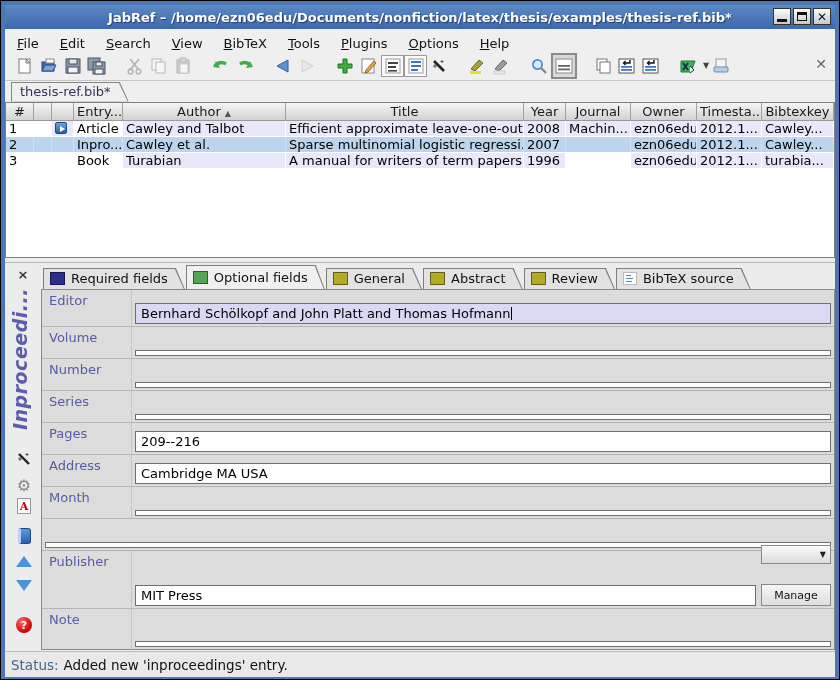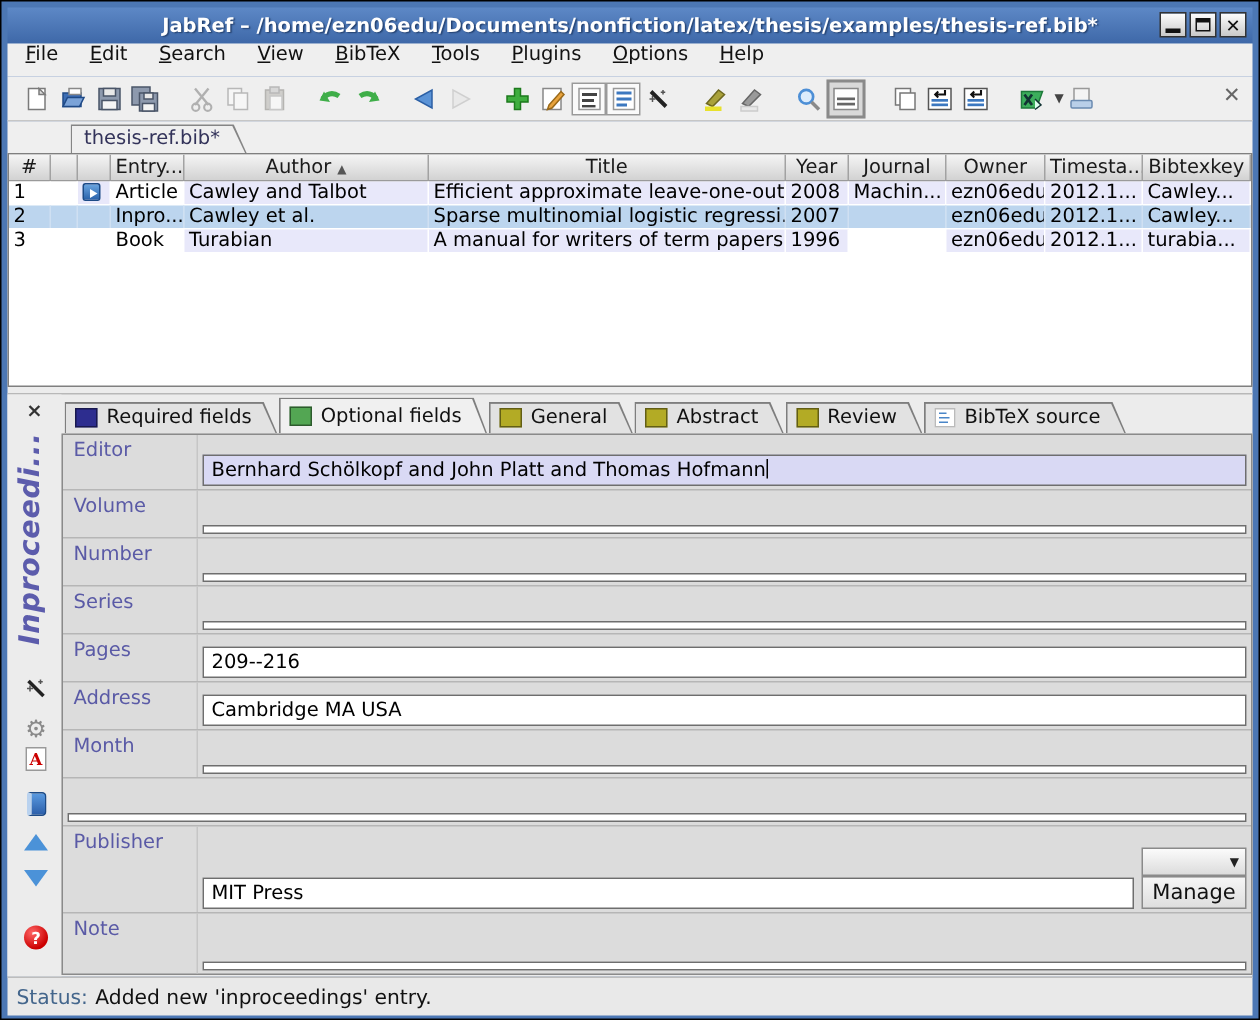--- a/index.html
+++ b/index.html
@@ -12,37 +12,37 @@
             background:linear-gradient(#5d88c6,#3e68a8);display:flex;align-items:center;justify-content:center;}
   .titlebar .ttext{color:#fff;font-weight:bold;font-size:13px;text-shadow:1px 1px 1px #23406e;}
   .winbtns{position:absolute;right:4px;top:3px;display:flex;gap:2px;}
   .wbtn{width:18px;height:17px;background:linear-gradient(#fdfdfd,#c9c9c9);border:1px solid #333;
         display:flex;align-items:center;justify-content:center;color:#111;font-weight:bold;font-size:12px;line-height:1;cursor:default;}
   .wbtn .minbar{width:10px;height:3px;background:#111;margin-top:8px;}
   .wbtn .maxbox{width:10px;height:9px;border:1px solid #111;border-top:3px solid #111;}
 
   
   .menubar{position:absolute;left:4px;top:28px;right:4px;height:22px;background:#efefef;
-           display:flex;align-items:flex-start;gap:21px;padding-left:12px;font-size:13px;color:#111;}
+           display:flex;align-items:flex-end;gap:21px;padding-left:12px;font-size:13px;color:#111;}
   .menu-item{display:inline-block;}
   .menu-item::first-letter{text-decoration:underline;}
 
   .toolbar{position:absolute;left:4px;top:50px;right:4px;height:30px;background:#efefef;
            border-bottom:1px solid #c6c6c6;display:flex;align-items:center;padding-left:8px;}
   .tb{width:24px;height:24px;display:flex;align-items:center;justify-content:center;flex:0 0 auto;}
   .tb.gap{margin-left:14px;}
   .tb.disabled{opacity:.45;filter:grayscale(.9);}
   .tb.boxed{border:1px solid #9a9a9a;background:#fafafa;width:23px;height:22px;}
   .tb.pressed{border:2px solid #8a8a8a;background:#d9d9d9;width:26px;height:26px;}
   .tb svg{display:block;}
   .tb-close{position:absolute;right:12px;top:55px;color:#666;font-size:14px;font-weight:bold;}
   .dropdown-arrow{font-size:8px;color:#444;margin-left:2px;}
 
   
-  .tabstrip{position:absolute;left:4px;top:80px;right:4px;height:21px;background:#efefef;padding-left:36px;}
+  .tabstrip{position:absolute;left:4px;top:80px;right:4px;height:21px;background:#efefef;}
   .tabshape{position:relative;display:inline-block;height:20px;margin-left:6px;}
   .tabshape .shp{position:absolute;inset:0;background:#858585;
                  clip-path:polygon(0 100%,0 0,calc(100% - 9px) 0,100% 100%);}
   .tabshape .shpin{position:absolute;left:1px;top:1px;right:1px;bottom:0;background:#efefef;
                  clip-path:polygon(0 100%,0 0,calc(100% - 9px) 0,100% 100%);}
   .tabshape .tcontent{position:relative;display:flex;align-items:center;gap:5px;height:100%;
                  padding:0 18px 0 9px;font-size:13px;color:#33335a;}
 
   
   .tablewrap{position:absolute;left:4px;top:101px;right:4px;height:156px;background:#fff;border:1px solid #7f7f7f;overflow:hidden;}
@@ -103,22 +103,22 @@
   .frow:last-child{border-bottom:none;flex:1 1 auto;}
   .flabel{width:90px;min-width:90px;padding:3px 7px;color:#5a5aa6;font-size:13px;border-right:1px solid #c6c6c6;}
   .fval{flex:1;padding:2px 3px;display:flex;align-items:flex-end;}
   .finput{flex:1;background:#fff;border:1px solid #6e6e6e;font-size:13px;padding:2px 5px;
           white-space:nowrap;overflow:hidden;color:#000;}
   .finput.focused{background:#d9d9f4;}
   .caret{display:inline-block;width:1px;height:13px;background:#000;vertical-align:-2px;}
   .sidecol{width:70px;display:flex;flex-direction:column;margin-left:5px;padding-top:1px;}
   .combo{height:19px;background:linear-gradient(#fbfbfb,#dcdcdc);border:1px solid #8a8a8a;
          display:flex;align-items:center;justify-content:flex-end;padding:0 4px;font-size:8px;color:#222;}
-  .managebtn{height:22px;margin-top:0;background:linear-gradient(#f6f6f6,#dedede);border:1px solid #8a8a8a;
-         font-size:14px;color:#111;display:flex;align-items:center;justify-content:center;font-family:inherit;}
+  .managebtn{height:22px;margin-top:20px;background:linear-gradient(#f6f6f6,#dedede);border:1px solid #8a8a8a;
+         font-size:11px;color:#111;display:flex;align-items:center;justify-content:center;font-family:inherit;}
 
   
   .statusbar{position:absolute;left:4px;top:650px;right:4px;height:26px;background:#e9e9e9;
              border-top:1px solid #bdbdbd;display:flex;align-items:center;padding-left:6px;font-size:13.5px;}
   .statusbar .slabel{color:#44668c;margin-right:5px;}
   .statusbar .smsg{color:#111;}
 </style>
 </head>
 <body>
 

